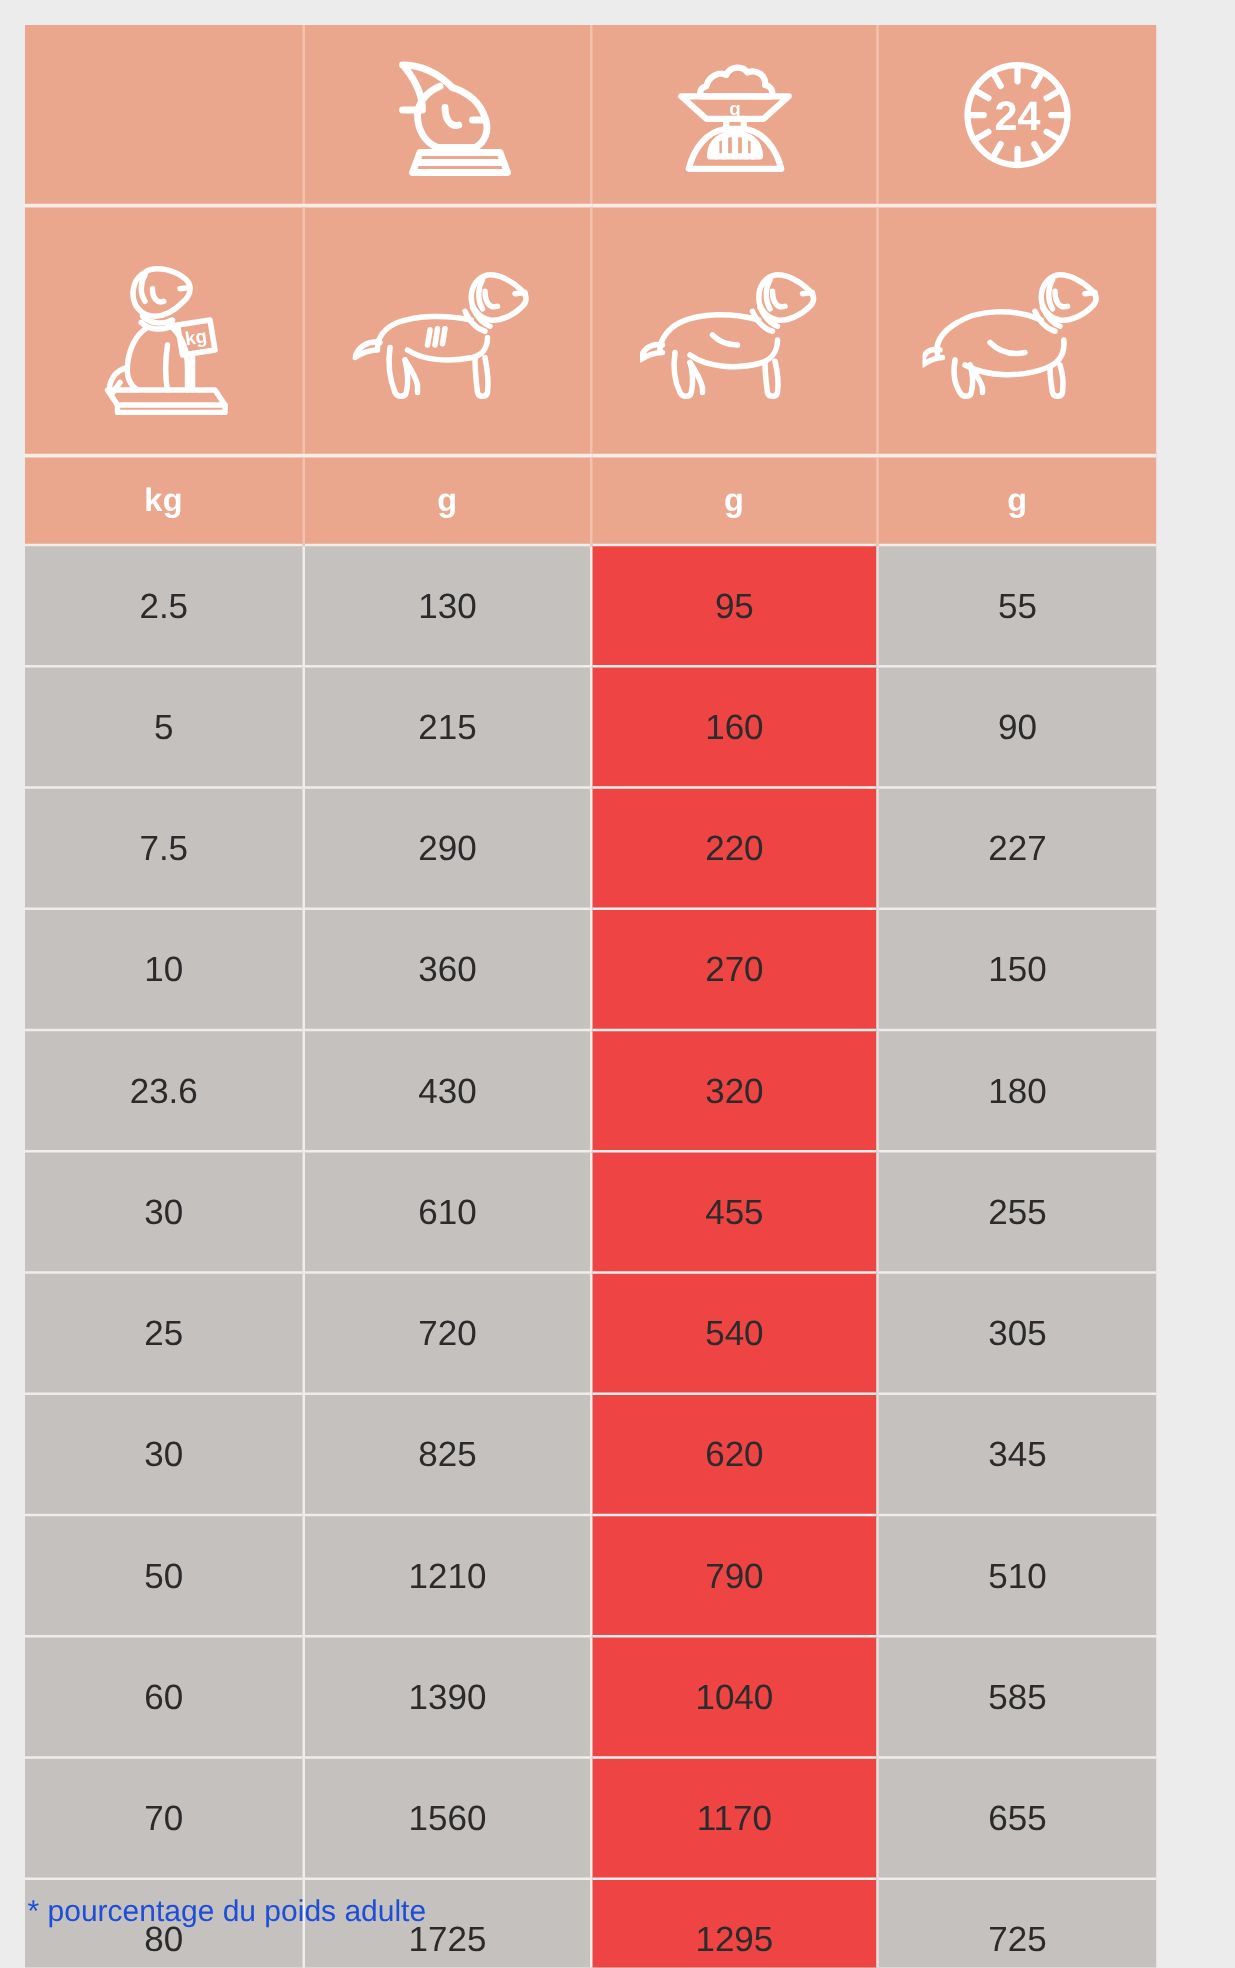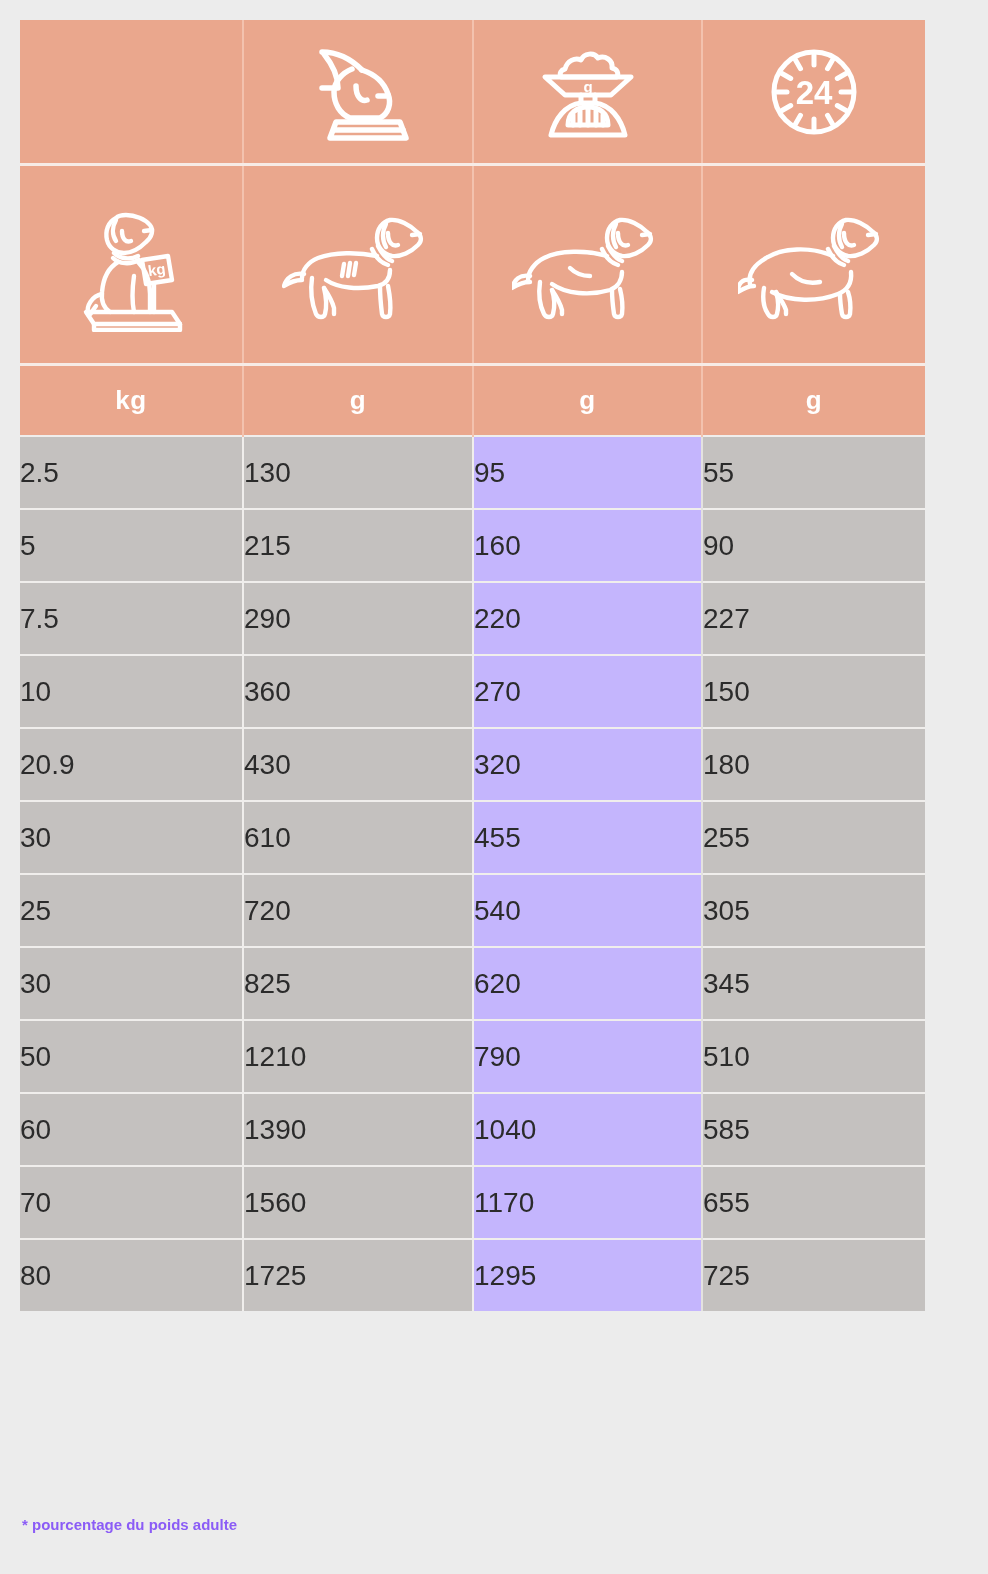--- a/index.html
+++ b/index.html
@@ -82,43 +82,43 @@
     font-size: 26px;
     font-weight: bold;
     letter-spacing: .5px;
   }
   tr.head-units td:last-child { border-right: none; }
 
   
   tr.data td {
     height: 71px;
     vertical-align: middle;
-    padding: 0;
+    text-align: center;
+    padding: 12px;
     font-size: 28px;
     color: #2b2b2b;
     background: #c4c1bf;
     border-top: 2px solid #f0eeec;
     border-right: 2px solid #f0eeec;
   }
   tr.data td:last-child { border-right: none; }
   tr.data td.hl {
-    background: #c4b5fd;
+    background: #ef4444;
     border-right-color: #e4e2e0;
   }
   tr.data:first-child td { border-top: none; }
 
   
   .footnote {
     position: absolute;
     left: 22px;
     top: 1516px;
-    font-size: 15px;
-    color: #8b5cf6;
+    font-size: 24px;
+    color: #1d4ed8;
     white-space: nowrap;
-    font-weight: bold;
   }
 
   
   .ico { display: block; margin: 0 auto; }
 </style>
 </head>
 <body>
 
 <div class="sheet">
 
@@ -338,21 +338,21 @@
           <td class="hl">220</td>
           <td>227</td>
         </tr>
         <tr class="data">
           <td>10</td>
           <td>360</td>
           <td class="hl">270</td>
           <td>150</td>
         </tr>
         <tr class="data">
-          <td>20.9</td>
+          <td>23.6</td>
           <td>430</td>
           <td class="hl">320</td>
           <td>180</td>
         </tr>
         <tr class="data">
           <td>30</td>
           <td>610</td>
           <td class="hl">455</td>
           <td>255</td>
         </tr>

